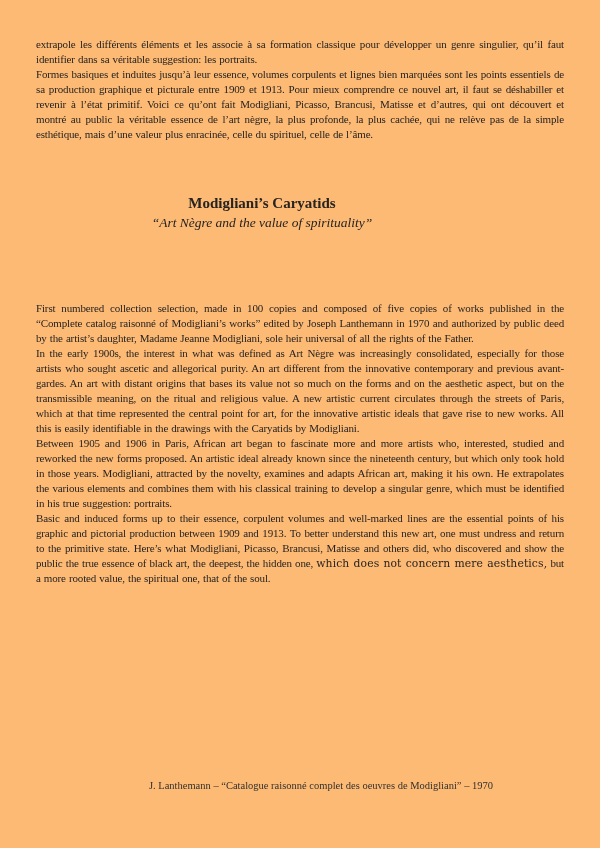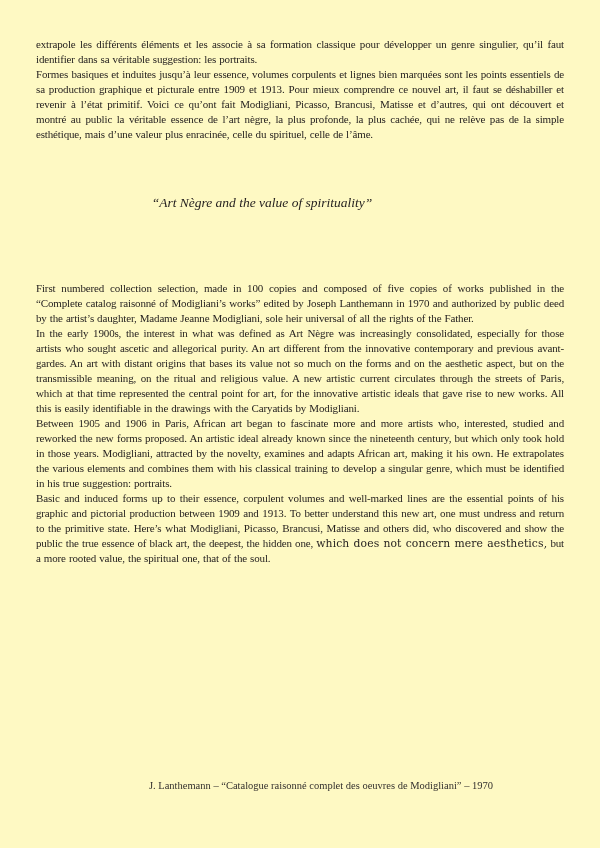--- a/index.html
+++ b/index.html
@@ -4,21 +4,21 @@
 <style>
   html, body {
     margin: 0;
     padding: 0;
     background: #ffffff;
   }
   .page {
     position: relative;
     width: 600px;
     height: 848px;
-    background: #fef9c3;
+    background: #fdba74;
     overflow: hidden;
     font-family: "Liberation Serif", serif;
     color: #272321;
   }
   .column {
     position: absolute;
     left: 36px;
     top: 37px;
     width: 528px;
   }
@@ -38,21 +38,21 @@
   .heading .title {
     font-weight: bold;
     font-size: 15px;
     line-height: 18px;
     letter-spacing: 0;
   }
   .heading .subtitle {
     font-style: italic;
     font-size: 13.5px;
     line-height: 17px;
-    margin-top: 18px;
+    margin-top: 2px;
     letter-spacing: 0;
   }
   .english {
     margin-top: 70px;
   }
   .alt-font {
     font-family: "DejaVu Serif", serif;
     font-size: 10.8px;
     letter-spacing: 0.1px;
     margin-top: 20px;
@@ -75,20 +75,21 @@
 <div class="page">
 
   <div class="column">
 
     <div class="bodytext french">
       <p>extrapole les différents éléments et les associe à sa formation classique pour développer un genre singulier, qu’il faut identifier dans sa véritable suggestion: les portraits.</p>
       <p>Formes basiques et induites jusqu’à leur essence, volumes corpulents et lignes bien marquées sont les points essentiels de sa production graphique et picturale entre 1909 et 1913. Pour mieux comprendre ce nouvel art, il faut se déshabiller et revenir à l’état primitif. Voici ce qu’ont fait Modigliani, Picasso, Brancusi, Matisse et d’autres, qui ont découvert et montré au public la véritable essence de l’art nègre, la plus profonde, la plus cachée, qui ne relève pas de la simple esthétique, mais d’une valeur plus enracinée, celle du spirituel, celle de l’âme.</p>
     </div>
 
     <div class="heading">
+      <div class="title">Modigliani’s Caryatids</div>
       <div class="subtitle">“Art Nègre and the value of spirituality”</div>
     </div>
 
     <div class="bodytext english">
       <p>First numbered collection selection, made in 100 copies and composed of five copies of works published in the “Complete catalog raisonné of Modigliani’s works” edited by Joseph Lanthemann in 1970 and authorized by public deed by the artist’s daughter, Madame Jeanne Modigliani, sole heir universal of all the rights of the Father.</p>
       <p>In the early 1900s, the interest in what was defined as Art Nègre was increasingly consolidated, especially for those artists who sought ascetic and allegorical purity. An art different from the innovative contemporary and previous avant-gardes. An art with distant origins that bases its value not so much on the forms and on the aesthetic aspect, but on the transmissible meaning, on the ritual and religious value. A new artistic current circulates through the streets of Paris, which at that time represented the central point for art, for the innovative artistic ideals that gave rise to new works. All this is easily identifiable in the drawings with the Caryatids by Modigliani.</p>
       <p>Between 1905 and 1906 in Paris, African art began to fascinate more and more artists who, interested, studied and reworked the new forms proposed. An artistic ideal already known since the nineteenth century, but which only took hold in those years. Modigliani, attracted by the novelty, examines and adapts African art, making it his own. He extrapolates the various elements and combines them with his classical training to develop a singular genre, which must be identified in his true suggestion: portraits.</p>
       <p><span>Basic and induced forms up to their essence, corpulent volumes and well-marked lines are the essential points of his graphic and pictorial production between 1909 and 1913. To better understand this new art, one must undress and return to the primitive state. Here’s what Modigliani, Picasso, Brancusi, Matisse and others did, who discovered and show the public the true essence of black art, the deepest, the hidden one, </span><span class="alt-font">which does not concern mere aesthetics,</span><span> but a more rooted value, the spiritual one, that of the soul.</span></p>
     </div>
 

